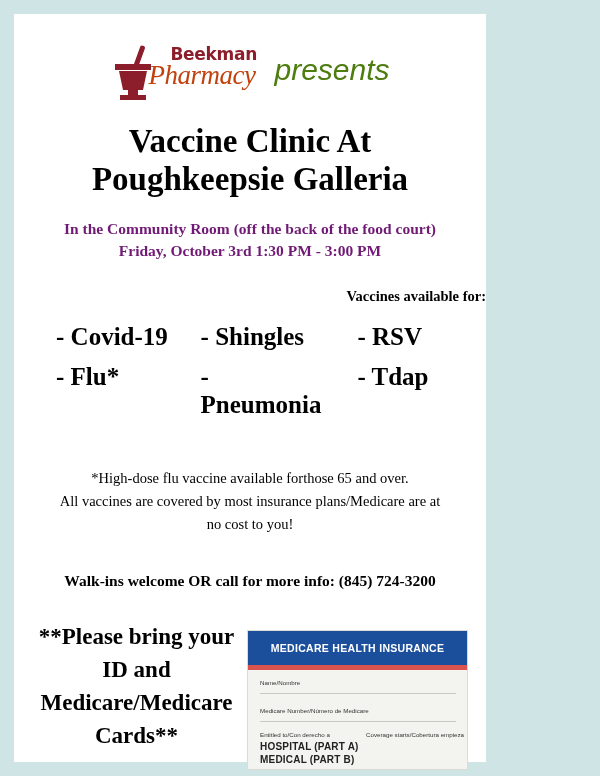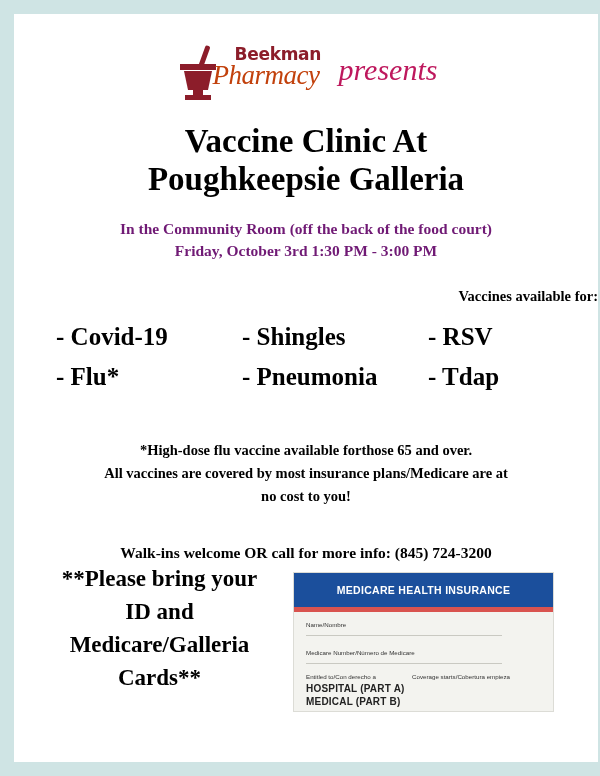--- a/index.html
+++ b/index.html
@@ -10,21 +10,21 @@
     width: 600px;
     height: 776px;
     background: #cfe4e4;
     font-family: "Liberation Serif", serif;
     overflow: hidden;
   }
   .page {
     position: absolute;
     left: 14px;
     top: 14px;
-    width: 584px;
+    width: 472px;
     height: 748px;
     background: #ffffff;
     box-sizing: border-box;
   }
 
   
   .header-row {
     display: flex;
     align-items: center;
     justify-content: center;
@@ -64,24 +64,24 @@
     position: absolute;
     left: 0px;
     top: 18px;
     font-family: "Liberation Serif", serif;
     font-style: italic;
     font-size: 27px;
     color: #c2410c;
     letter-spacing: -0.5px;
   }
   .presents {
-    font-family: Liberation Serif, serif;
+    font-family: Liberation Sans, sans-serif;
     font-style: italic;
     font-size: 30px;
-    color: #be185d;
+    color: #4d7c0f;
     padding-bottom: 4px;
   }
 
   
   .title {
     text-align: center;
     font-weight: bold;
     font-size: 33px;
     line-height: 38px;
     color: #000;
@@ -113,36 +113,37 @@
   }
   .vaccine-grid div {
     padding-left: 8px;
   }
   .vg-col2 { padding-left: 22px !important; }
   .vg-col3 { padding-left: 36px !important; }
 
   
   .notes {
     text-align: center;
-    font-weight: bold;
+    font-weight: normal;
     font-size: 14.5px;
     line-height: 23px;
     margin: 48px 28px 1px 28px;
   }
   .walkins {
     text-align: center;
     font-weight: bold;
     font-size: 15.5px;
     margin-top: 36px;
   }
 
   
   .bottom {
     display: flex;
     align-items: flex-start;
+    margin-top: 30px;
     padding: 0 18px;
   }
   .bring {
     width: 255px;
     text-align: center;
     font-weight: bold;
     font-size: 23px;
     line-height: 33px;
   }
   .card {
@@ -249,21 +250,21 @@
     <div>All vaccines are covered by most insurance plans/Medicare are at</div>
     <div>no cost to you!</div>
   </div>
 
   <div class="walkins">Walk-ins welcome OR call for more info: (845) 724-3200</div>
 
   <div class="bottom">
     <div class="bring">
       <div>**Please bring your</div>
       <div>ID and</div>
-      <div>Medicare/Galleria</div>
+      <div>Medicare/Medicare</div>
       <div>Cards**</div>
     </div>
 
     <div class="card">
       <div class="card-band">
         <div class="card-band-title">MEDICARE HEALTH INSURANCE</div>
       </div>
       <div class="card-stripe"></div>
 
       <div class="card-line" style="top:48px;">Name/Nombre</div>

